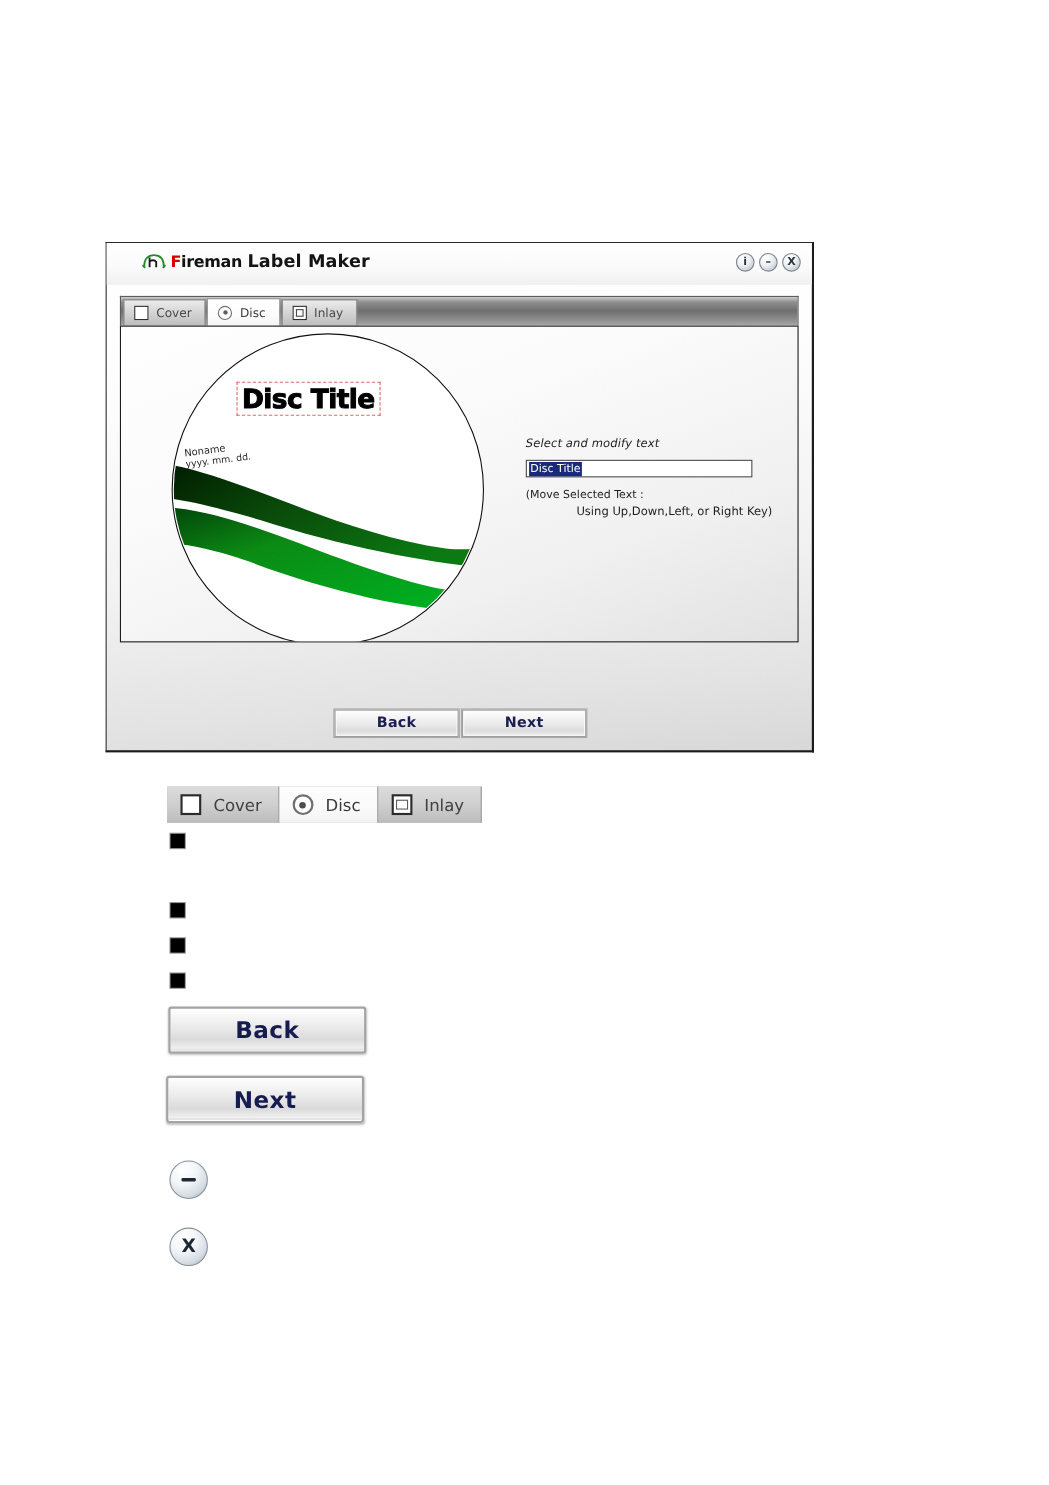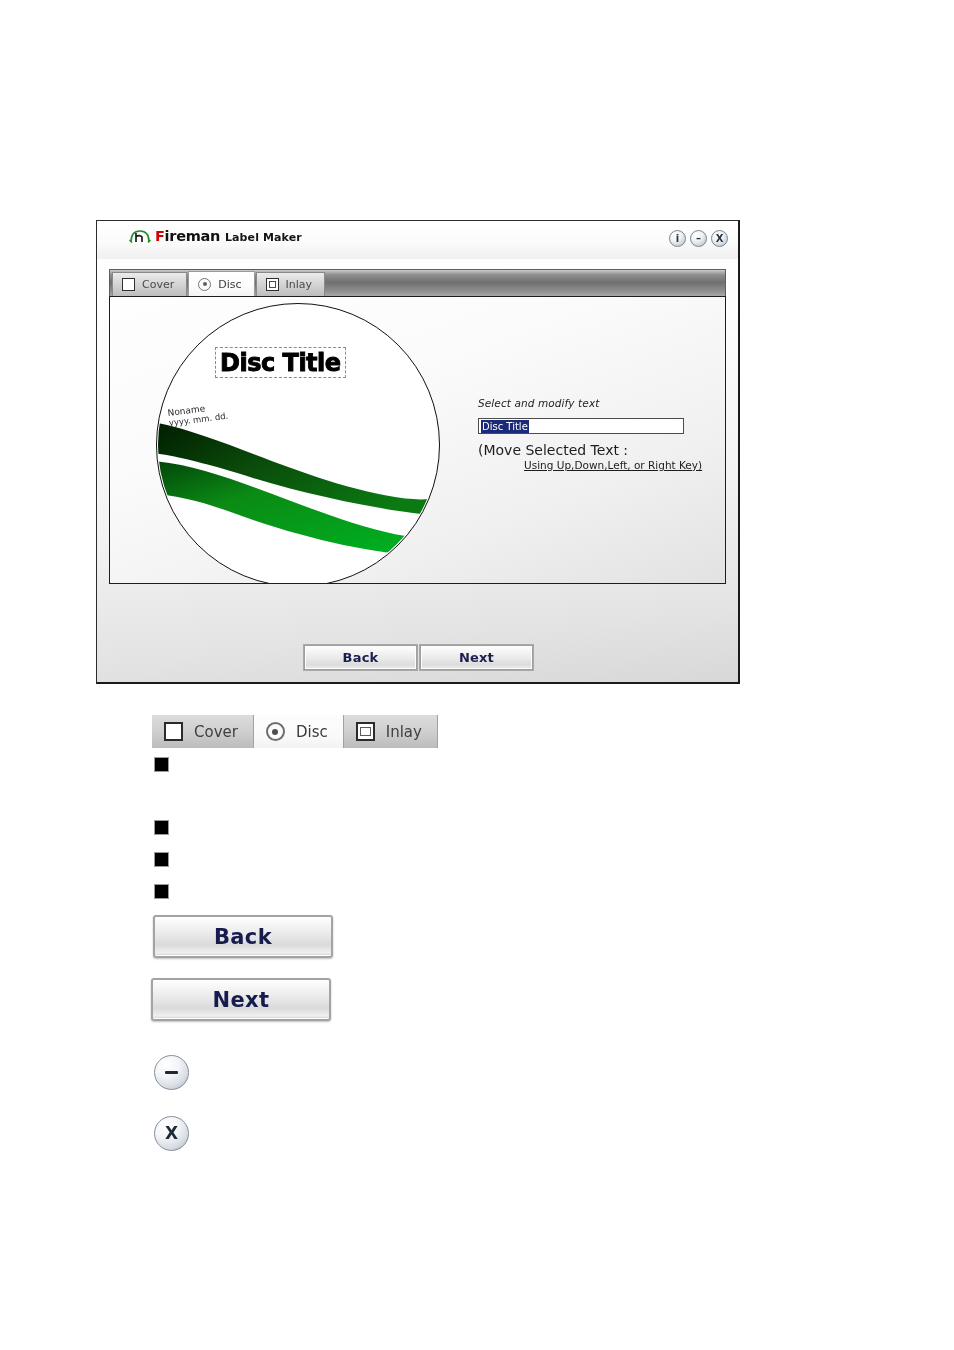--- a/index.html
+++ b/index.html
@@ -53,21 +53,21 @@
   }
   .brand-name {
     font-size: 14.5px;
     font-weight: bold;
     color: #111111;
     letter-spacing: -0.3px;
     font-family: "DejaVu Sans", sans-serif;
   }
   .brand-name .red-f { color: #d40000; }
   .brand-sub {
-    font-size: 11px;
+    font-size: 16px;
     font-weight: bold;
     color: #141414;
     margin-left: 5px;
     letter-spacing: 0.1px;
     font-family: "DejaVu Sans", sans-serif;
   }
 
   .win-btns {
     position: absolute;
     right: 10px;
@@ -248,22 +248,22 @@
     margin-bottom: 9px;
   }
   .text-input .sel {
     background: #1b2a78;
     color: #ffffff;
     font-size: 10px;
     padding: 0 1px;
     line-height: 13px;
     font-family: "DejaVu Sans", sans-serif;
   }
-  .hint-line1 { font-size: 14px; line-height: 15px; }
-  .hint-line2 { font-size: 10.5px; line-height: 15px; padding-left: 46px; text-decoration: underline; }
+  .hint-line1 { font-size: 10px; line-height: 15px; }
+  .hint-line2 { font-size: 10.5px; line-height: 15px; padding-left: 46px; }
 
   
   .footer-btns {
     position: absolute;
     left: 207px;
     top: 424px;
     display: flex;
   }
   .win-action-btn {
     width: 113px;

